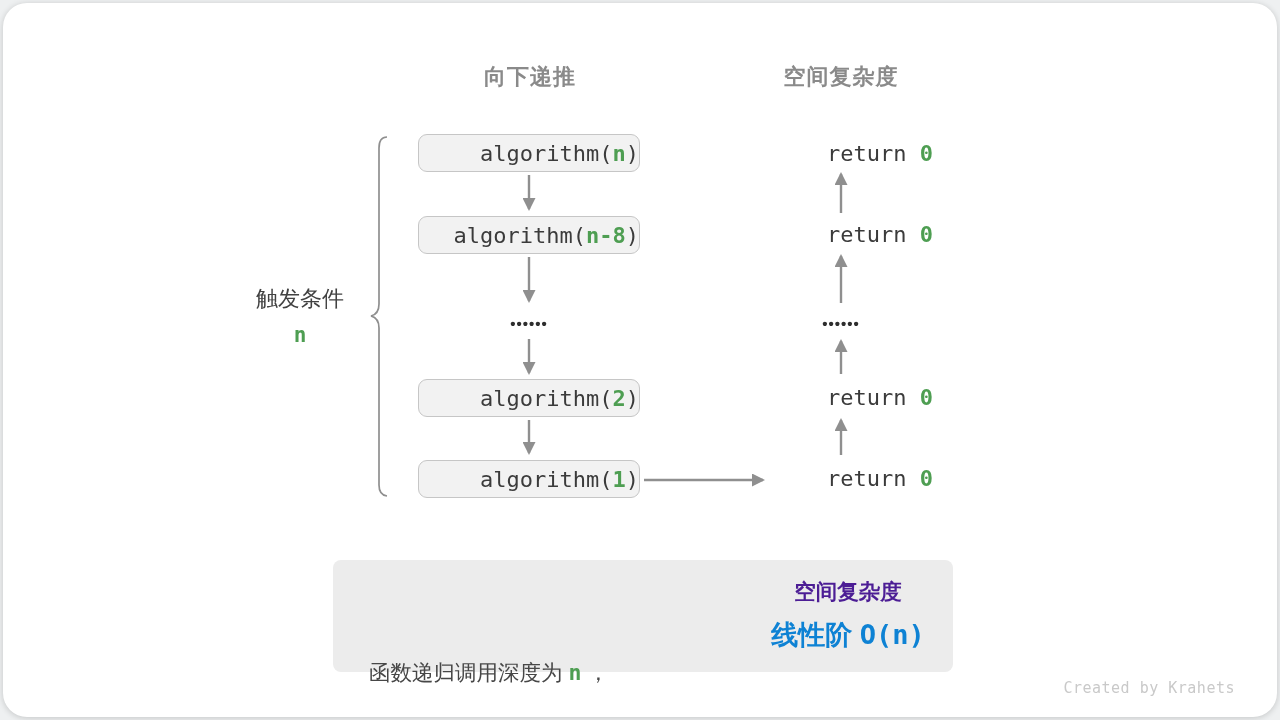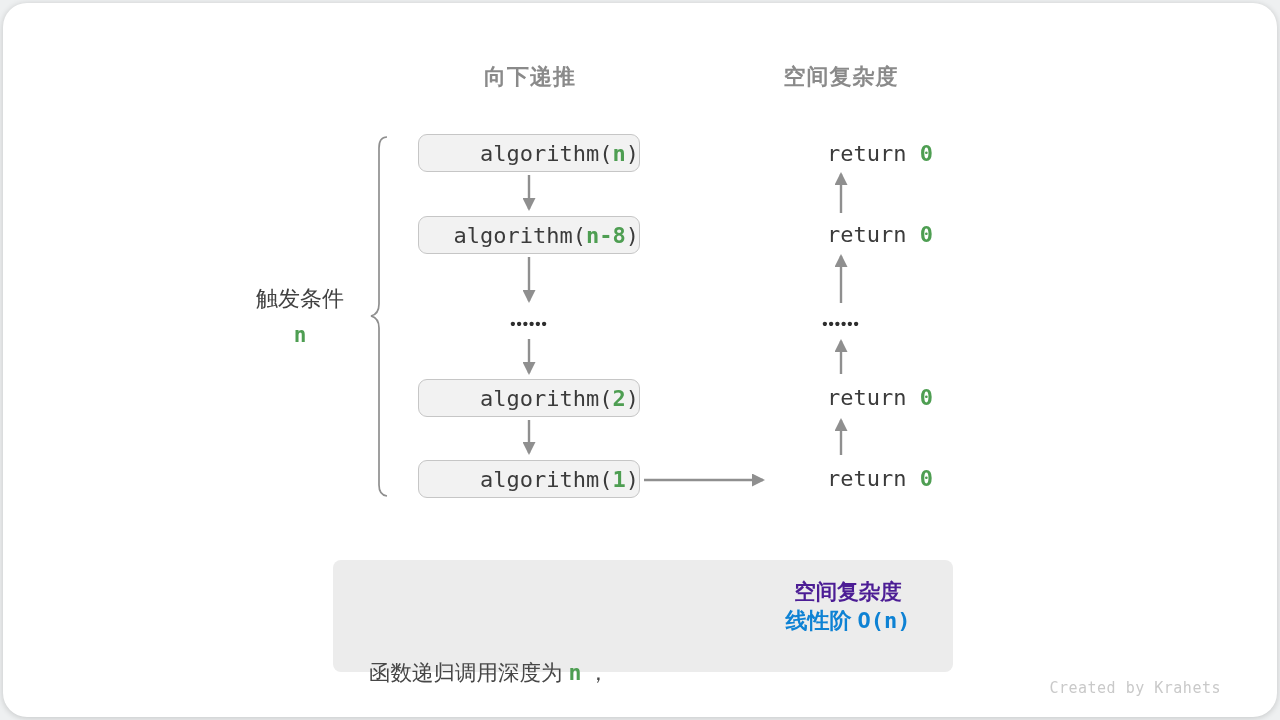--- a/index.html
+++ b/index.html
@@ -63,23 +63,23 @@
     left: 330px; top: 557px; width: 620px; height: 112px;
     background: var(--summary_bg); border-radius: 8px;
   }
   .summary-left {
     left: 366px; top: 572px; font-size: 21.5px; color: var(--text);
     line-height: 39px; white-space: pre;
   }
   .summary-left .code { font-size: 21.5px; }
   .summary-right { left: 740px; top: 574px; width: 210px; text-align: center; }
   .summary-right .title { font-size: 21.5px; font-weight: bold; color: #4c1d95; }
-  .summary-right .value { font-size: 22px; font-weight: bold; color: var(--blue); white-space: pre; }
+  .summary-right .value { margin-top: 11px; font-size: 27px; font-weight: bold; color: var(--blue); white-space: pre; }
   .watermark {
-    right: 56px; top: 676px;
+    right: 42px; top: 676px;
     font-family: "DejaVu Sans Mono", "Liberation Mono", monospace;
     font-size: 15px; color: var(--watermark); letter-spacing: 0.5px;
   }
   svg.layer { position: absolute; left: 0; top: 0; width: 1274px; height: 714px; pointer-events: none; }
   .arrow-line { stroke: var(--arrow); stroke-width: 2.4; fill: none; }
   .brace-path { stroke: var(--arrow); stroke-width: 1.7; fill: none; }
 </style>
 </head>
 <body>
 

